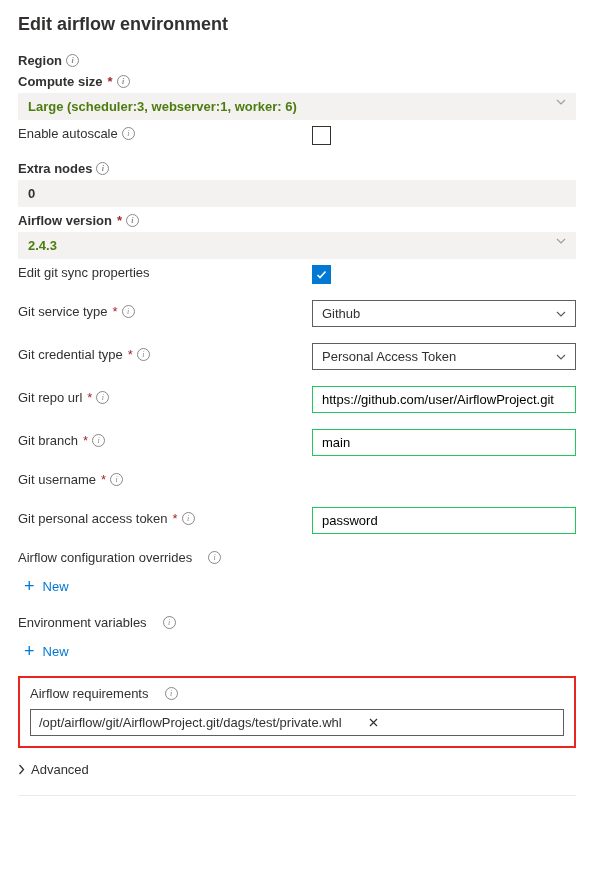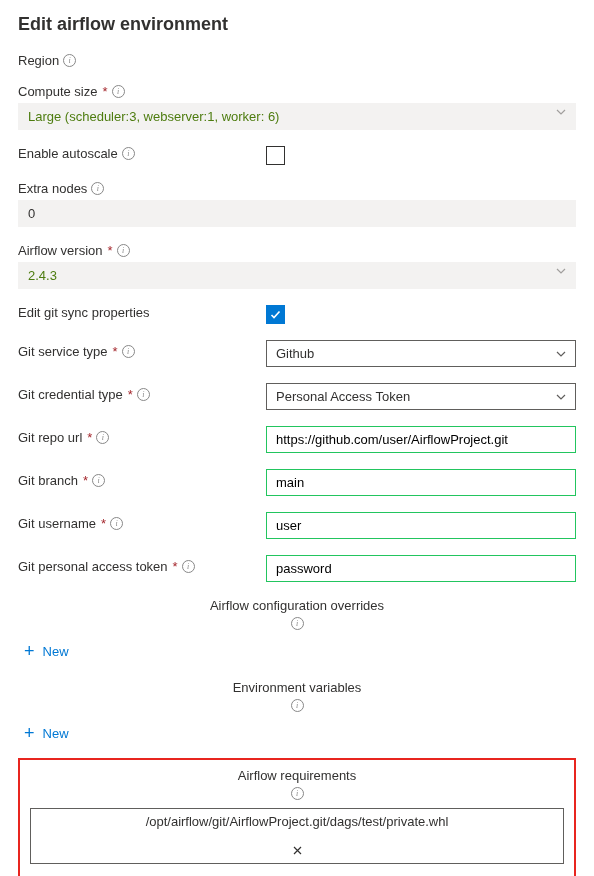--- a/index.html
+++ b/index.html
@@ -14,26 +14,28 @@
       padding: 14px 18px;
       width: 594px;
       background: #fff;
     }
     .page-title {
       font-size: 18px;
       font-weight: 600;
       margin-bottom: 18px;
     }
     .form-row {
+      margin-bottom: 6px;
+      font-weight: bold;
+    }
+    .form-row-inline {
+      display: flex;
+      align-items: center;
       margin-bottom: 16px;
-    }
-    .form-row-inline {
-      display: flex;
-      align-items: center;
-      margin-bottom: 16px;
+      gap: 46px;
     }
     .form-row-inline .label-group {
       width: 248px;
       flex-shrink: 0;
     }
     .label-group {
       display: flex;
       align-items: center;
       gap: 4px;
       margin-bottom: 4px;
@@ -116,57 +118,55 @@
     .chevron-down {
       width: 10px;
       height: 6px;
     }
     .form-control-right {
       flex: 1;
     }
     .section-header {
       display: flex;
       align-items: center;
-      gap: 4px;
+      gap: 16px;
       margin-bottom: 8px;
       margin-top: 4px;
       font-size: 13px;
-      flex-direction: column;
     }
     .new-btn {
       display: inline-flex;
       align-items: center;
       gap: 8px;
       color: #0078d4;
       cursor: pointer;
       padding: 4px 0 4px 6px;
       margin-bottom: 12px;
       font-size: 13px;
     }
     .plus-icon {
       font-size: 18px;
       font-weight: 300;
       line-height: 1;
     }
     .highlight-box {
       border: 2.5px solid #e8251f;
-      padding: 8px 10px 17px 10px;
+      padding: 8px 10px 10px 10px;
       margin-bottom: 14px;
     }
     .highlight-box .section-header {
       margin-top: 0;
     }
     .tag-input-wrapper {
       border: 1px solid #605e5c;
       padding: 5px 8px;
       display: flex;
       align-items: center;
-      gap: 14px;
-      background: #fff;
-      flex-direction: column;
+      gap: 23px;
+      background: #fff;
     }
     .tag-text {
       font-size: 13px;
     }
     .tag-remove {
       cursor: pointer;
       font-size: 13px;
       color: #323130;
       padding: 0 4px;
     }
@@ -320,23 +320,20 @@
     <input class="text-input" type="text" value="main" style="">
   </div>
 </div>
 
 
 <div class="form-row-inline">
   <div class="label-group">
     <span>Git username</span>
     <span class="required">*</span>
     <span class="info-icon">i</span>
-  </div>
-  <div class="form-control-right">
-    <input class="text-input" type="text" value="user" style="">
   </div>
 </div>
 
 
 <div class="form-row-inline">
   <div class="label-group">
     <span>Git personal access token</span>
     <span class="required">*</span>
     <span class="info-icon">i</span>
   </div>

